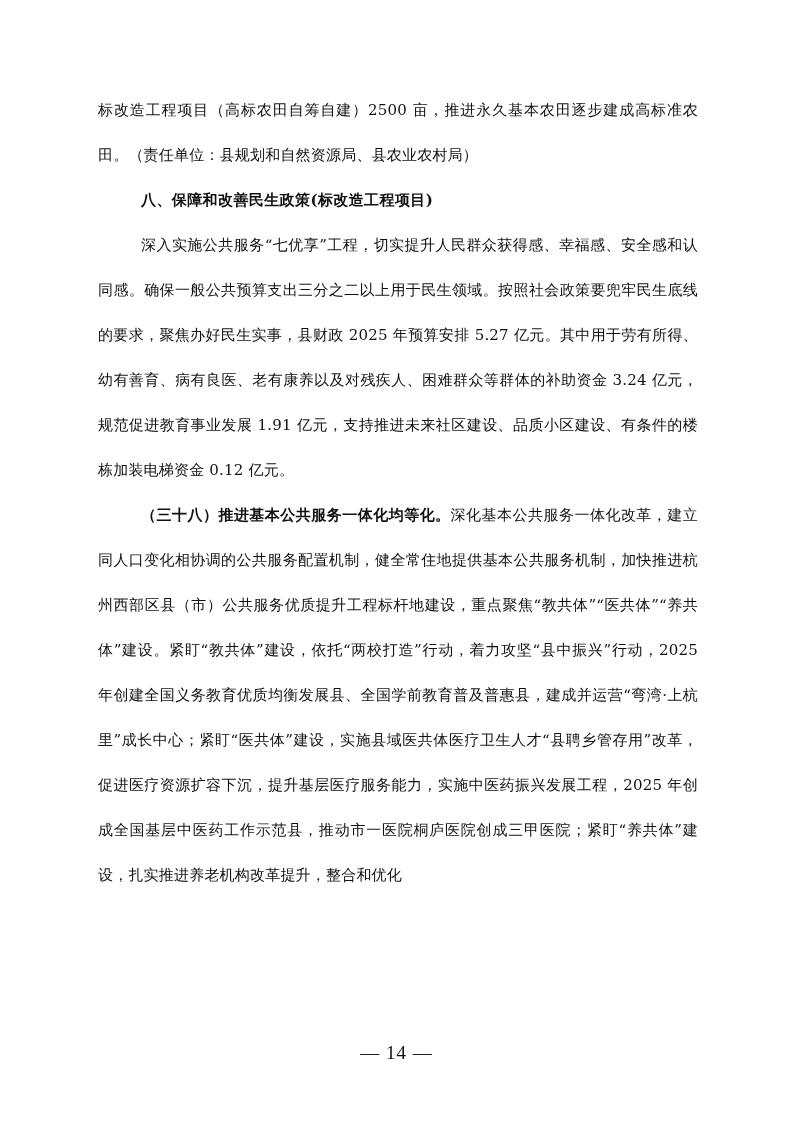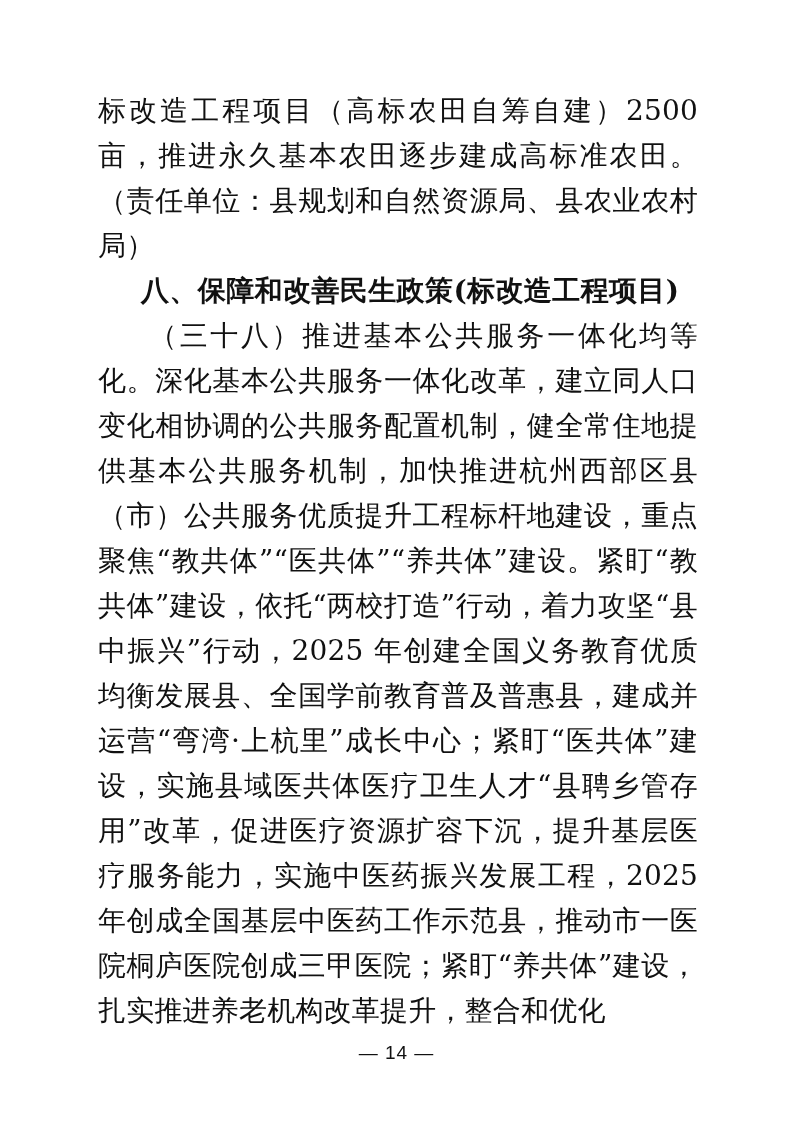--- a/index.html
+++ b/index.html
@@ -17,65 +17,65 @@
     font-family: "DejaVu Serif", "Liberation Serif", serif;
     color: #1a1a1a;
   }
   .content {
     position: absolute;
     left: 98px;
     top: 88px;
     width: 600px;
   }
   .para {
-    font-size: 28px;
+    font-size: 15px;
     line-height: 45px;
     text-align: justify;
     text-justify: inter-ideograph;
     margin: 0;
     letter-spacing: 0.2px;
     color: #111;
   }
   .para.indent-1 {
     text-indent: 43px;
   }
   .para.heading {
     font-weight: bold;
     text-indent: 43px;
     letter-spacing: 0.4px;
   }
   .para b {
-    font-weight: normal;
-    margin-left: 8px;
+    font-weight: bold;
   }
   .footer {
     position: absolute;
     left: 0;
     right: 0;
     bottom: 58px;
     text-align: center;
     font-size: 19px;
     color: #111;
-    font-family: Liberation Sans, sans-serif;
+    font-family: Liberation Serif, serif;
     letter-spacing: 1px;
   }
   .footer .pgnum {
     display: inline-block;
   }
 </style>
 </head>
 <body>
 
 <div class="page">
   <div class="content">
 
     <p class="para">标改造工程项目（高标农田自筹自建）2500 亩，推进永久基本农田逐步建成高标准农田。（责任单位：县规划和自然资源局、县农业农村局）</p>
 
     <p class="para heading">八、保障和改善民生政策(标改造工程项目)</p>
 
+    <p class="para indent-1">深入实施公共服务“七优享”工程，切实提升人民群众获得感、幸福感、安全感和认同感。确保一般公共预算支出三分之二以上用于民生领域。按照社会政策要兜牢民生底线的要求，聚焦办好民生实事，县财政 2025 年预算安排 5.27 亿元。其中用于劳有所得、幼有善育、病有良医、老有康养以及对残疾人、困难群众等群体的补助资金 3.24 亿元，规范促进教育事业发展 1.91 亿元，支持推进未来社区建设、品质小区建设、有条件的楼栋加装电梯资金 0.12 亿元。</p>
 
     <p class="para indent-1"><b>（三十八）推进基本公共服务一体化均等化。</b><span>深化基本公共服务一体化改革，建立同人口变化相协调的公共服务配置机制，健全常住地提供基本公共服务机制，加快推进杭州西部区县（市）公共服务优质提升工程标杆地建设，重点聚焦“教共体”“医共体”“养共体”建设。紧盯“教共体”建设，依托“两校打造”行动，着力攻坚“县中振兴”行动，2025 年创建全国义务教育优质均衡发展县、全国学前教育普及普惠县，建成并运营“弯湾·上杭里”成长中心；紧盯“医共体”建设，实施县域医共体医疗卫生人才“县聘乡管存用”改革，促进医疗资源扩容下沉，提升基层医疗服务能力，实施中医药振兴发展工程，2025 年创成全国基层中医药工作示范县，推动市一医院桐庐医院创成三甲医院；紧盯“养共体”建设，扎实推进养老机构改革提升，整合和优化</span></p>
 
   </div>
 
   <div class="footer">
     <span class="pgnum">— 14 —</span>
   </div>
 </div>
 

